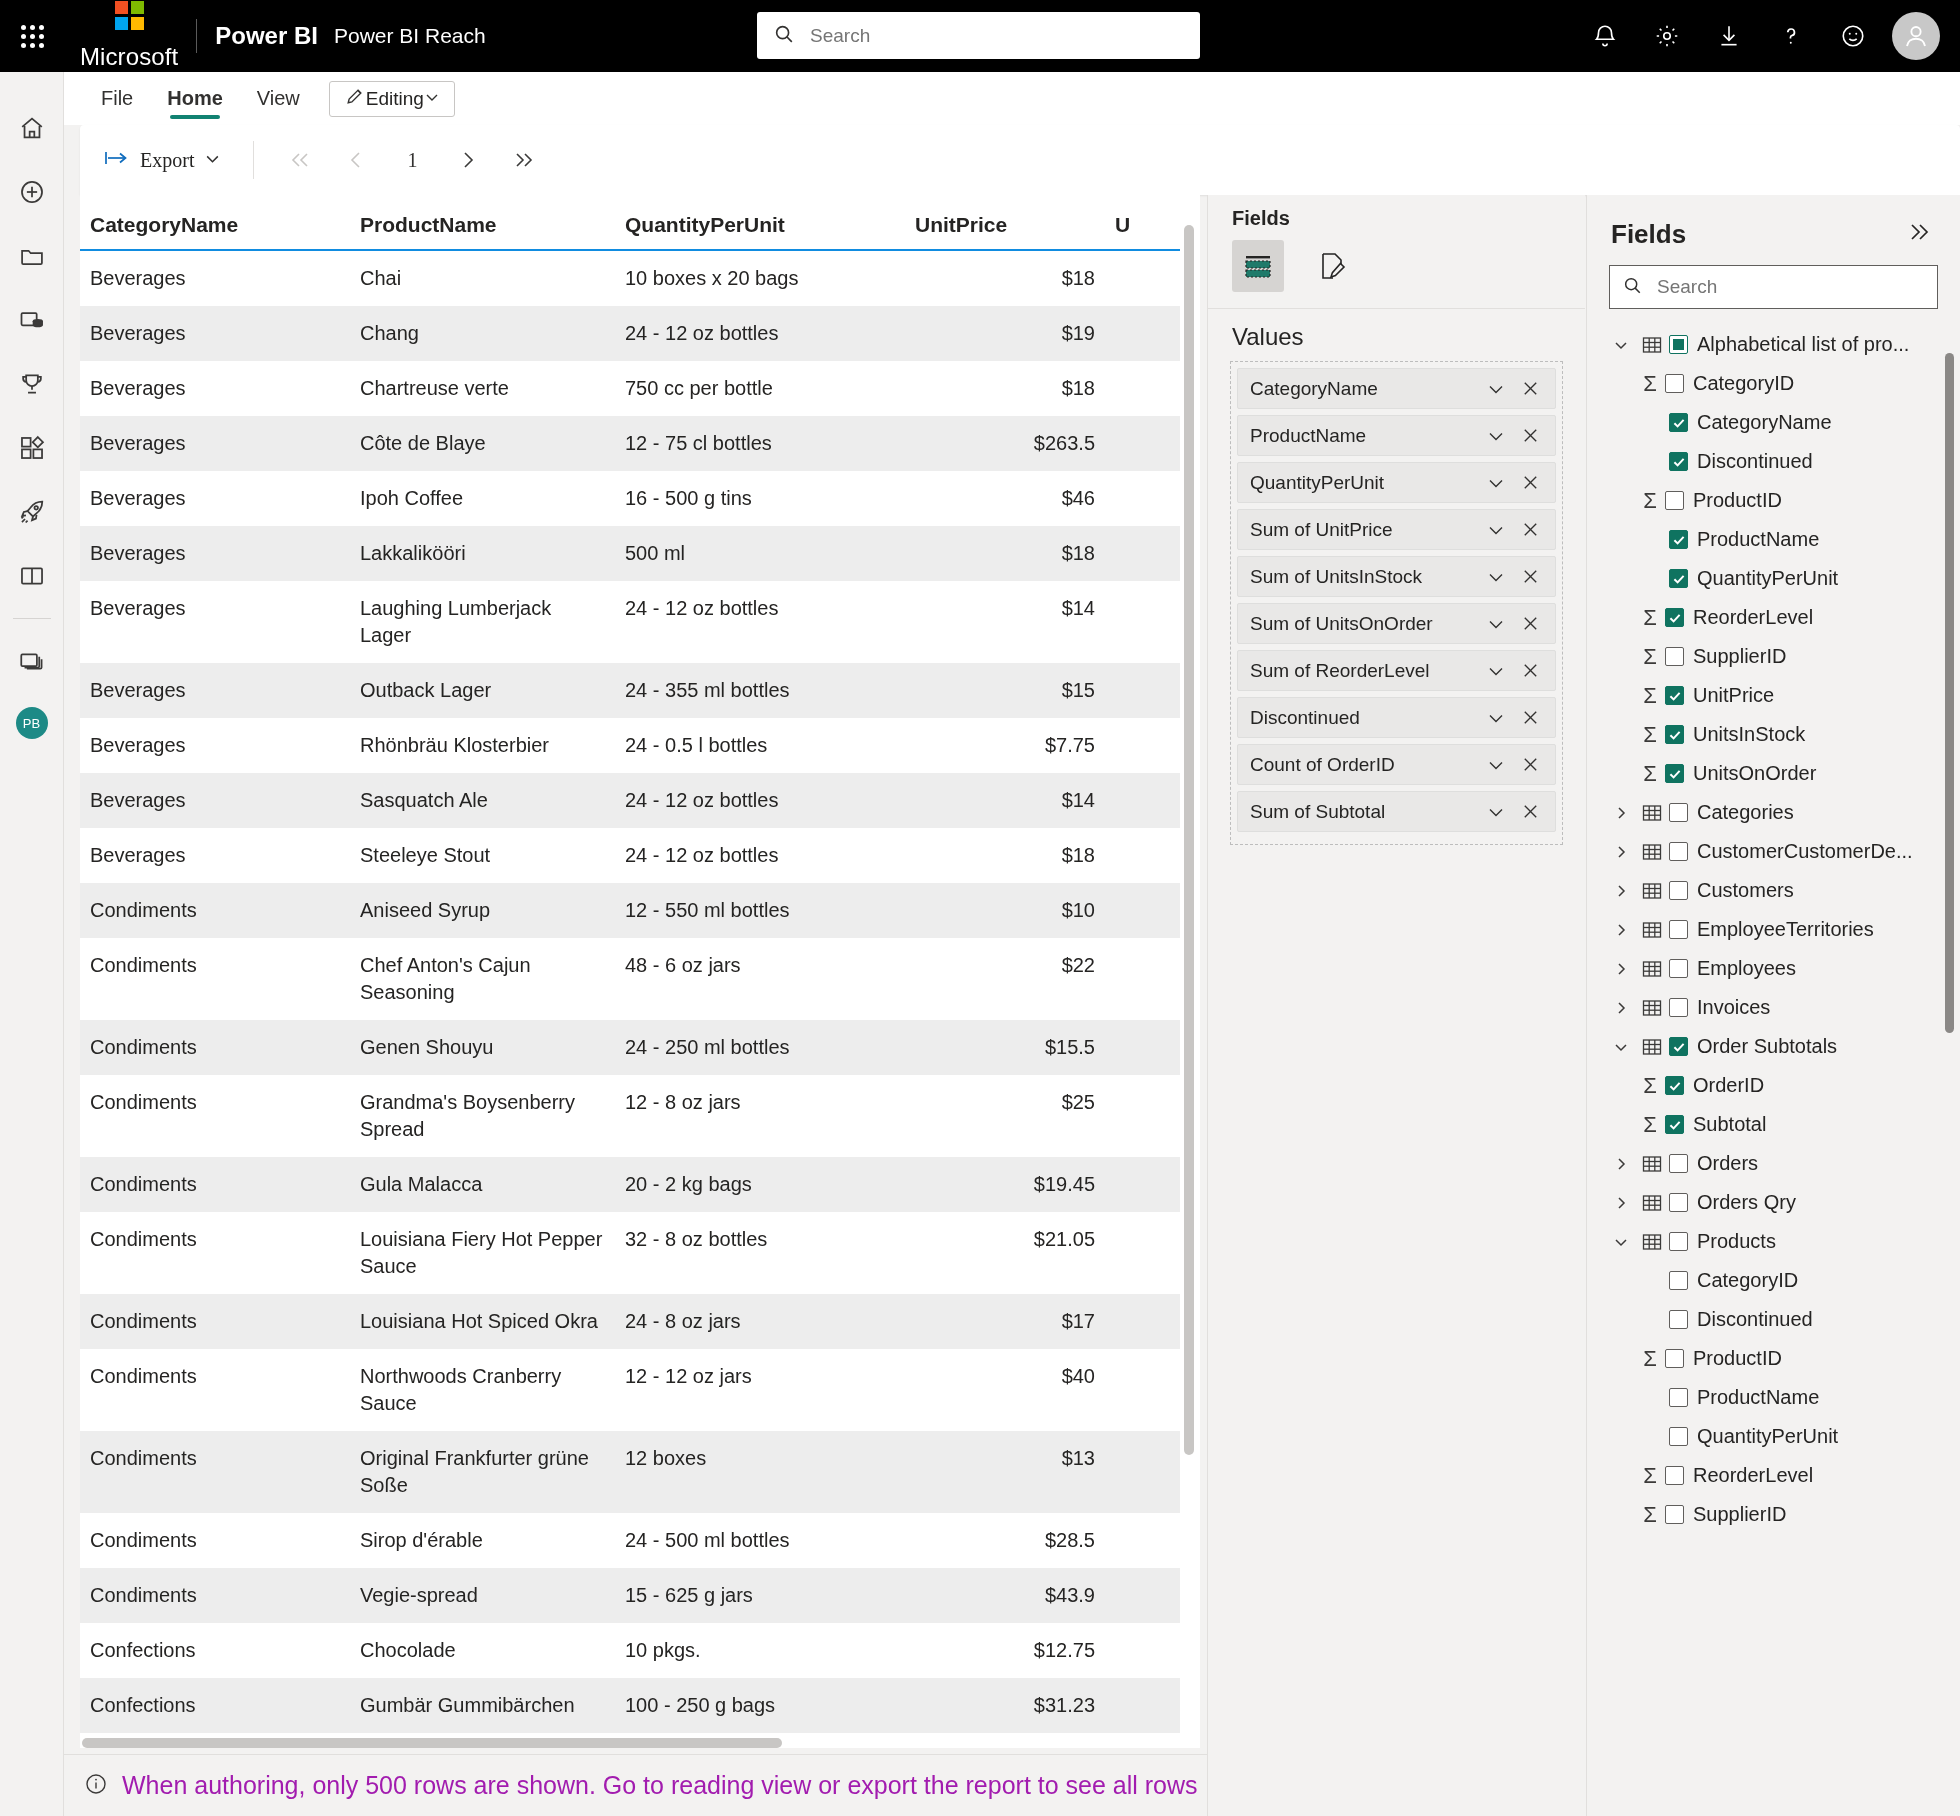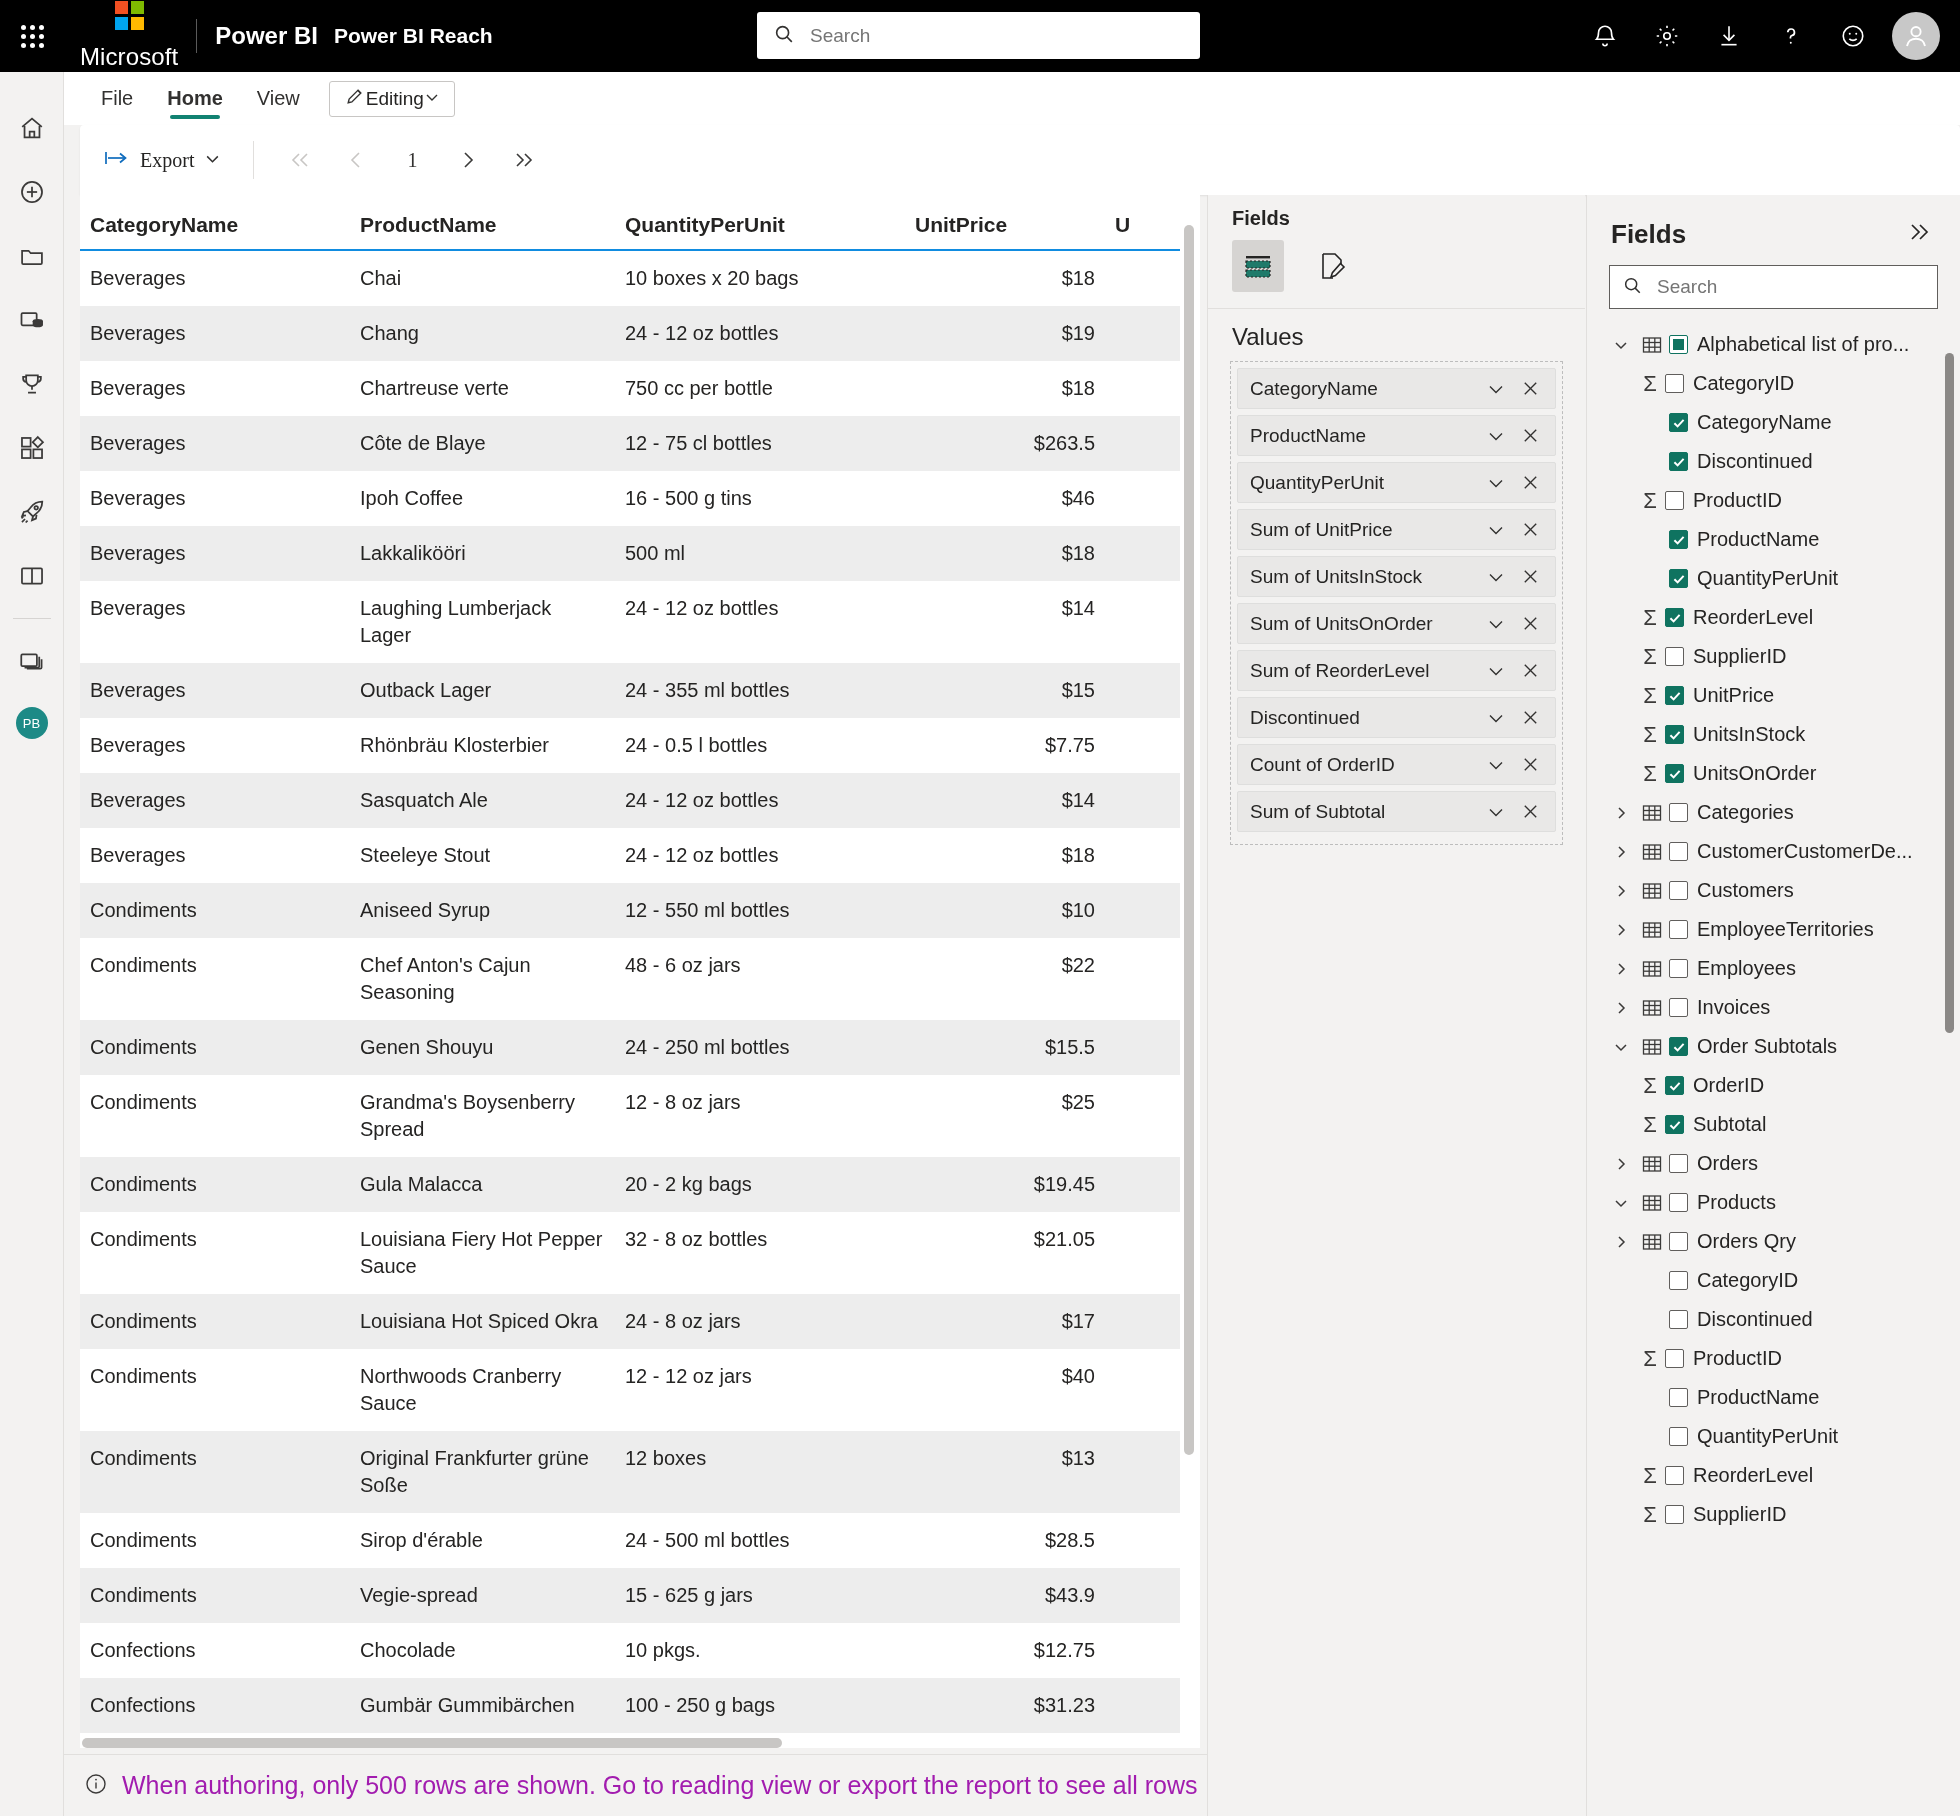--- a/index.html
+++ b/index.html
@@ -17,21 +17,21 @@
     background:#000; display:flex; align-items:center;
   }
   .waffle{ width:64px; height:72px; display:flex; align-items:center; justify-content:center; cursor:pointer;}
   .waffle-grid{ display:grid; grid-template-columns:repeat(3,5px); grid-template-rows:repeat(3,5px); gap:4px;}
   .waffle-dot{ width:5px;height:5px;border-radius:50%;background:#fff;}
   .ms-logo{ display:flex; align-items:center; gap:13px; padding-left:16px;flex-direction:column;}
   .ms-squares{ display:grid; grid-template-columns:repeat(2,13px); grid-template-rows:repeat(2,13px); gap:3px;}
   .ms-logo-text{ color:#fff; font-size:24px; letter-spacing:.1px;}
   .vdiv{ width:1px; height:34px; background:#5a5a5a; margin:0 18px;}
   .pbi-name{ color:#fff; font-size:24px; font-weight:bold;}
-  .pbi-report{ color:#fff; font-size:21px; margin-left:16px; font-weight:700;}
+  .pbi-report{ color:#fff; font-size:21px; margin-left:16px; font-weight:400;}
   .searchbox{
     position:absolute; left:757px; top:12px; width:443px; height:47px;
     background:#fff; border-radius:3px; display:flex; align-items:center; padding:0 16px; gap:13px;
   }
   .searchbox input{
     border:none; outline:none; font-size:19px; width:100%;
     font-family:"Liberation Sans", sans-serif; color:#323130; background:transparent;
   }
   .topright{ position:absolute; right:14px; top:0; height:72px; display:flex; align-items:center; gap:0;}
   .tricon{ width:62px;height:72px;display:flex;align-items:center;justify-content:center;cursor:pointer;}
@@ -1056,52 +1056,52 @@
             <line x1="9.2" y1="5" x2="9.2" y2="19"></line>
             <line x1="14.8" y1="5" x2="14.8" y2="19"></line>
           </svg>
         </span>
         <span class="cbox"></span>
         <span class="f-label">Orders</span>
       </div>
       <div class="frow lvl1">
         <span class="f-exp">
           <svg width="20" height="20" viewBox="0 0 20 20" fill="none" stroke="#3b3a39" stroke-width="1.5">
-            <polyline points="5,8 10,13 15,8"></polyline>
+            <polyline points="8,5 13,10 8,15"></polyline>
           </svg>
         </span>
         <span class="f-tableicon">
           <svg width="24" height="24" viewBox="0 0 24 24" fill="none" stroke="#3b3a39" stroke-width="1.3">
             <rect x="3.5" y="5" width="17" height="14"></rect>
             <line x1="3.5" y1="9.5" x2="20.5" y2="9.5"></line>
             <line x1="3.5" y1="14.2" x2="20.5" y2="14.2"></line>
             <line x1="9.2" y1="5" x2="9.2" y2="19"></line>
             <line x1="14.8" y1="5" x2="14.8" y2="19"></line>
           </svg>
         </span>
         <span class="cbox"></span>
-        <span class="f-label">Products</span>
+        <span class="f-label">Orders Qry</span>
       </div>
       <div class="frow lvl1">
         <span class="f-exp">
           <svg width="20" height="20" viewBox="0 0 20 20" fill="none" stroke="#3b3a39" stroke-width="1.5">
-            <polyline points="8,5 13,10 8,15"></polyline>
+            <polyline points="5,8 10,13 15,8"></polyline>
           </svg>
         </span>
         <span class="f-tableicon">
           <svg width="24" height="24" viewBox="0 0 24 24" fill="none" stroke="#3b3a39" stroke-width="1.3">
             <rect x="3.5" y="5" width="17" height="14"></rect>
             <line x1="3.5" y1="9.5" x2="20.5" y2="9.5"></line>
             <line x1="3.5" y1="14.2" x2="20.5" y2="14.2"></line>
             <line x1="9.2" y1="5" x2="9.2" y2="19"></line>
             <line x1="14.8" y1="5" x2="14.8" y2="19"></line>
           </svg>
         </span>
         <span class="cbox"></span>
-        <span class="f-label">Orders Qry</span>
+        <span class="f-label">Products</span>
       </div>
       <div class="frow lvl3">
         <span class="cbox"></span>
         <span class="f-label">CategoryID</span>
       </div>
       <div class="frow lvl3">
         <span class="cbox"></span>
         <span class="f-label">Discontinued</span>
       </div>
       <div class="frow lvl2">

